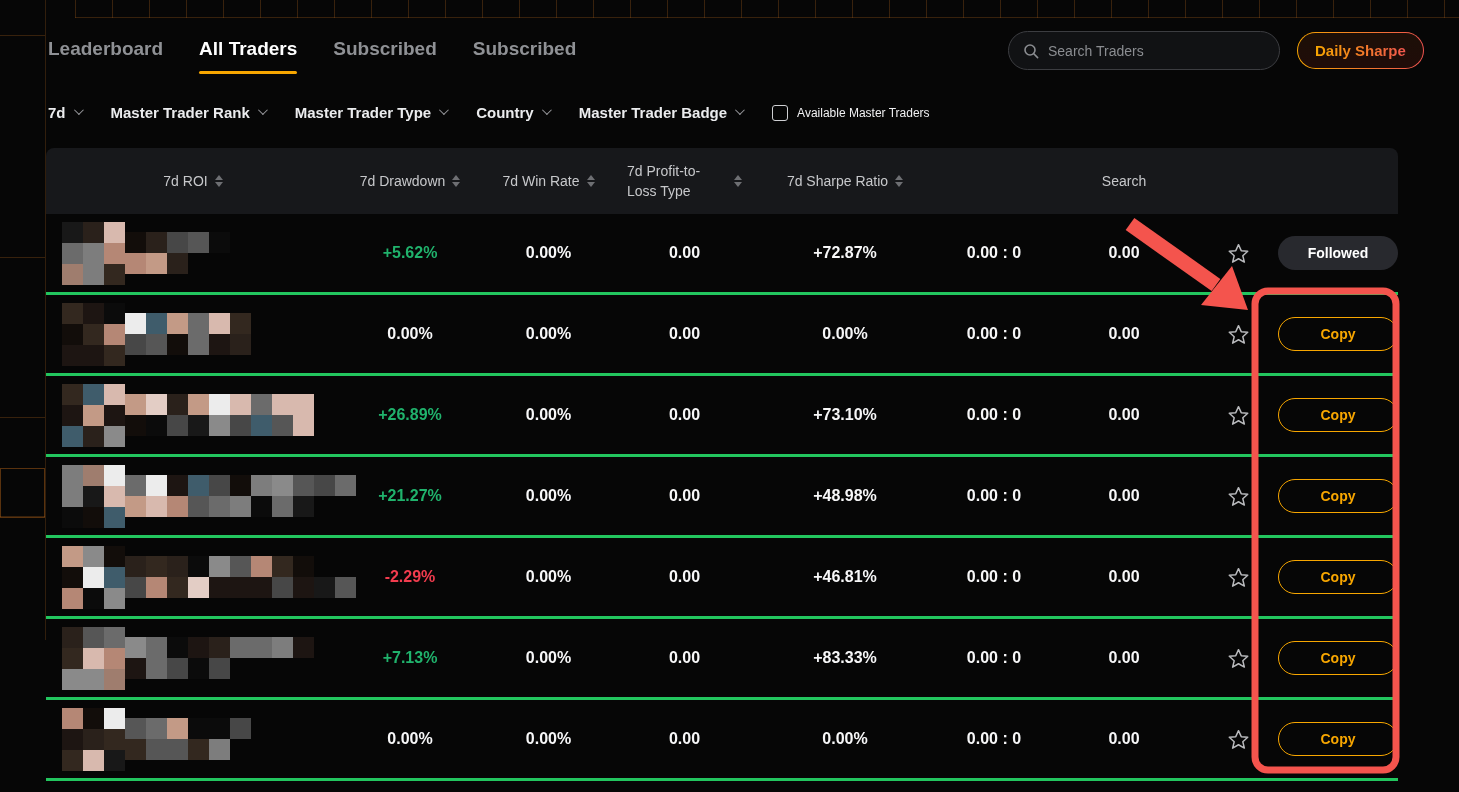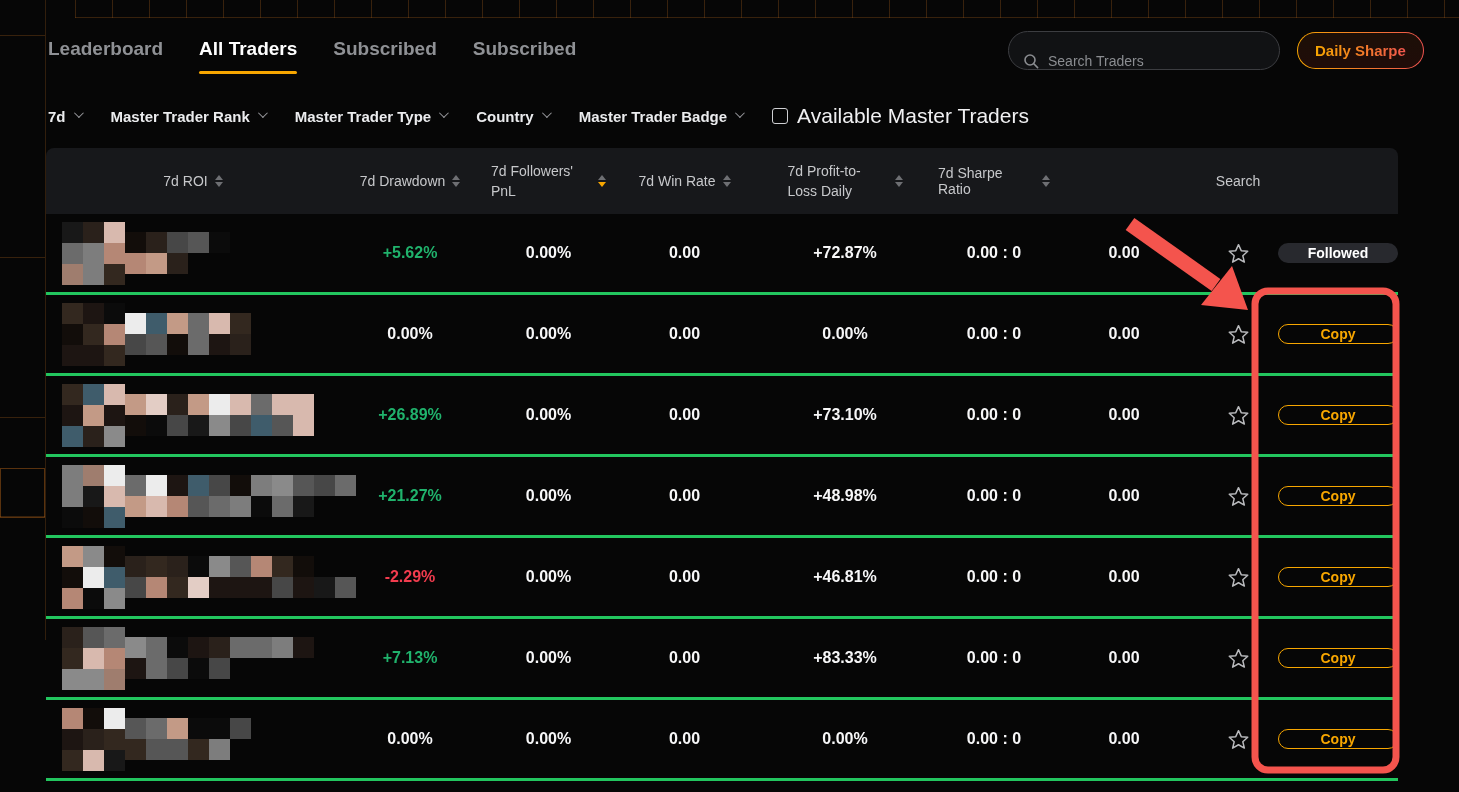--- a/index.html
+++ b/index.html
@@ -20,40 +20,40 @@
 
   
   .tabs { position:absolute; left:48px; top:38px; display:flex; gap:36px; }
   .tab { position:relative; font-size:19px; font-weight:700; color:#8f9195; padding-bottom:14px; cursor:pointer; }
   .tab.active { color:#ffffff; }
   .tab.active::after { content:""; position:absolute; left:0; right:0; bottom:0; height:3px; background:#f7a600; border-radius:2px; }
 
   
   .search { position:absolute; left:1008px; top:31px; width:272px; height:39px;
     border:1px solid #3c3d41; border-radius:20px; background:#111214;
-    display:flex; align-items:flex-end; gap:9px; padding:0 14px; }
+    display:flex; align-items:center; gap:9px; padding:0 14px; }
   .search input { flex:1; background:transparent; border:none; outline:none;
     color:#dddddd; font-size:14px; font-family:"Liberation Sans",sans-serif; }
   .search input::placeholder { color:#8b8d91; }
 
   .daily-picks { position:absolute; left:1297px; top:32px; height:37px; padding:0 17px;
     border-radius:19px; border:1px solid transparent; cursor:pointer;
     background:linear-gradient(180deg,#1c0f07,#200c09) padding-box,
                linear-gradient(90deg,#f7a600,#ef5350) border-box;
     display:flex; align-items:center; }
   .daily-picks span { font-size:15px; font-weight:700;
     background:linear-gradient(90deg,#f7a600,#f0554e);
     -webkit-background-clip:text; background-clip:text; color:transparent; }
 
   
   .filters { position:absolute; left:48px; top:104px; display:flex; align-items:center; gap:30px; }
   .filter { display:flex; align-items:center; gap:8px; font-size:15px; font-weight:700; color:#ebecee; cursor:pointer; }
   .chev { width:7px; height:7px; border-right:1.6px solid #96979b; border-bottom:1.6px solid #96979b;
     transform:rotate(45deg) translateY(-2px); margin-top:-3px; }
-  .checkwrap { display:flex; align-items:center; gap:9px; font-size:21px; font-weight:400; color:#f0f0f2; cursor:pointer; }
+  .checkwrap { display:flex; align-items:center; gap:9px; font-size:12px; font-weight:400; color:#f0f0f2; cursor:pointer; }
   .checkbox { width:16px; height:16px; border:1.5px solid #cfd0d3; border-radius:3px; background:transparent; }
 
   
   .table { position:absolute; left:46px; top:148px; width:1352px; }
   .grid-cols { display:grid; grid-template-columns:294px 140px 137px 135px 186px 112px 148px 80px 120px; }
   .thead { height:66px; background:#17181b; border-radius:8px 8px 0 0; align-items:center;
     color:#c7c8cb; font-size:14px; }
   .hcell { display:flex; align-items:center; justify-content:center; gap:7px; }
   .hcell.left { justify-content:flex-start; padding-left:16px; }
   .hlabel.wrap { max-width:100px; line-height:1.45; }
@@ -68,21 +68,21 @@
   .cell { text-align:center; }
   .cell.nickname { overflow:visible; }
   .cell.roi.pos { color:#20b26c; }
   .cell.roi.neg { color:#f23c4e; }
   .cell.roi.neutral { color:#f7f7f8; }
 
   .starcell { display:flex; justify-content:center; }
   .starcell svg { cursor:pointer; }
 
   .actioncell { display:flex; justify-content:center; }
-  .btn { width:122px; height:20px; border-radius:17px; font-size:14px; font-weight:700;
+  .btn { width:122px; height:34px; border-radius:17px; font-size:14px; font-weight:700;
     font-family:"Liberation Sans",sans-serif; cursor:pointer; }
   .btn.followed { background:#28292e; color:#ffffff; border:none; }
   .btn.copy { background:transparent; color:#f7a600; border:1.4px solid #f7a600; }
 
   
   .mosaic { display:flex; align-items:center; padding-left:16px; }
   .mosaic .av { display:grid; grid-template-columns:repeat(3,21px); }
   .mosaic .av i, .mosaic .ln i { display:block; width:21px; height:21px; }
   .mosaic .lines { display:flex; flex-direction:column; }
   .mosaic .ln { display:flex; }
@@ -161,35 +161,28 @@
             </span>
         </div>
         <div class="hcell">
           <span class="hlabel">7d Drawdown</span>
           <span class="sort">
               <i class="tri up"></i>
               <i class="tri down"></i>
             </span>
         </div>
         <div class="hcell">
-          <span class="hlabel wrap">7d Followers' PnL</span>
-          <span class="sort desc-active">
-              <i class="tri up"></i>
-              <i class="tri down"></i>
-            </span>
-        </div>
-        <div class="hcell">
           <span class="hlabel">7d Win Rate</span>
           <span class="sort">
               <i class="tri up"></i>
               <i class="tri down"></i>
             </span>
         </div>
         <div class="hcell">
-          <span class="hlabel wrap">7d Profit-to-Loss Daily</span>
+          <span class="hlabel wrap">7d Profit-to-Loss Type</span>
           <span class="sort">
               <i class="tri up"></i>
               <i class="tri down"></i>
             </span>
         </div>
         <div class="hcell">
           <span class="hlabel">7d Sharpe Ratio</span>
           <span class="sort">
               <i class="tri up"></i>
               <i class="tri down"></i>

